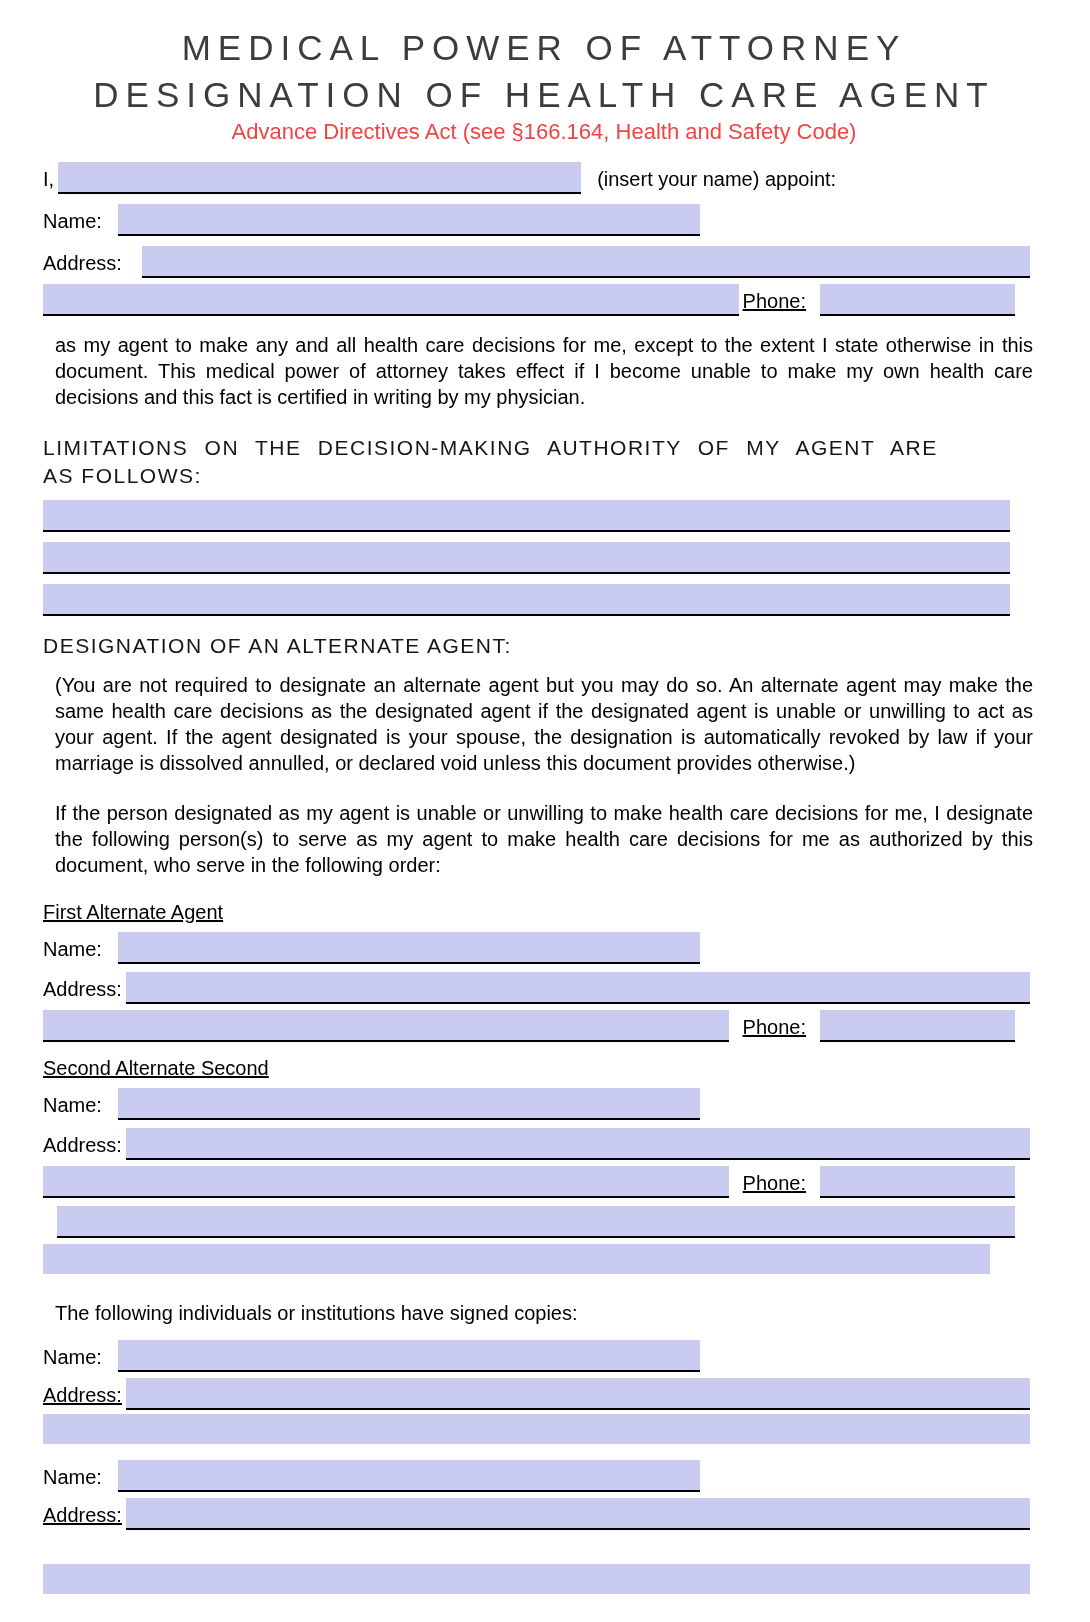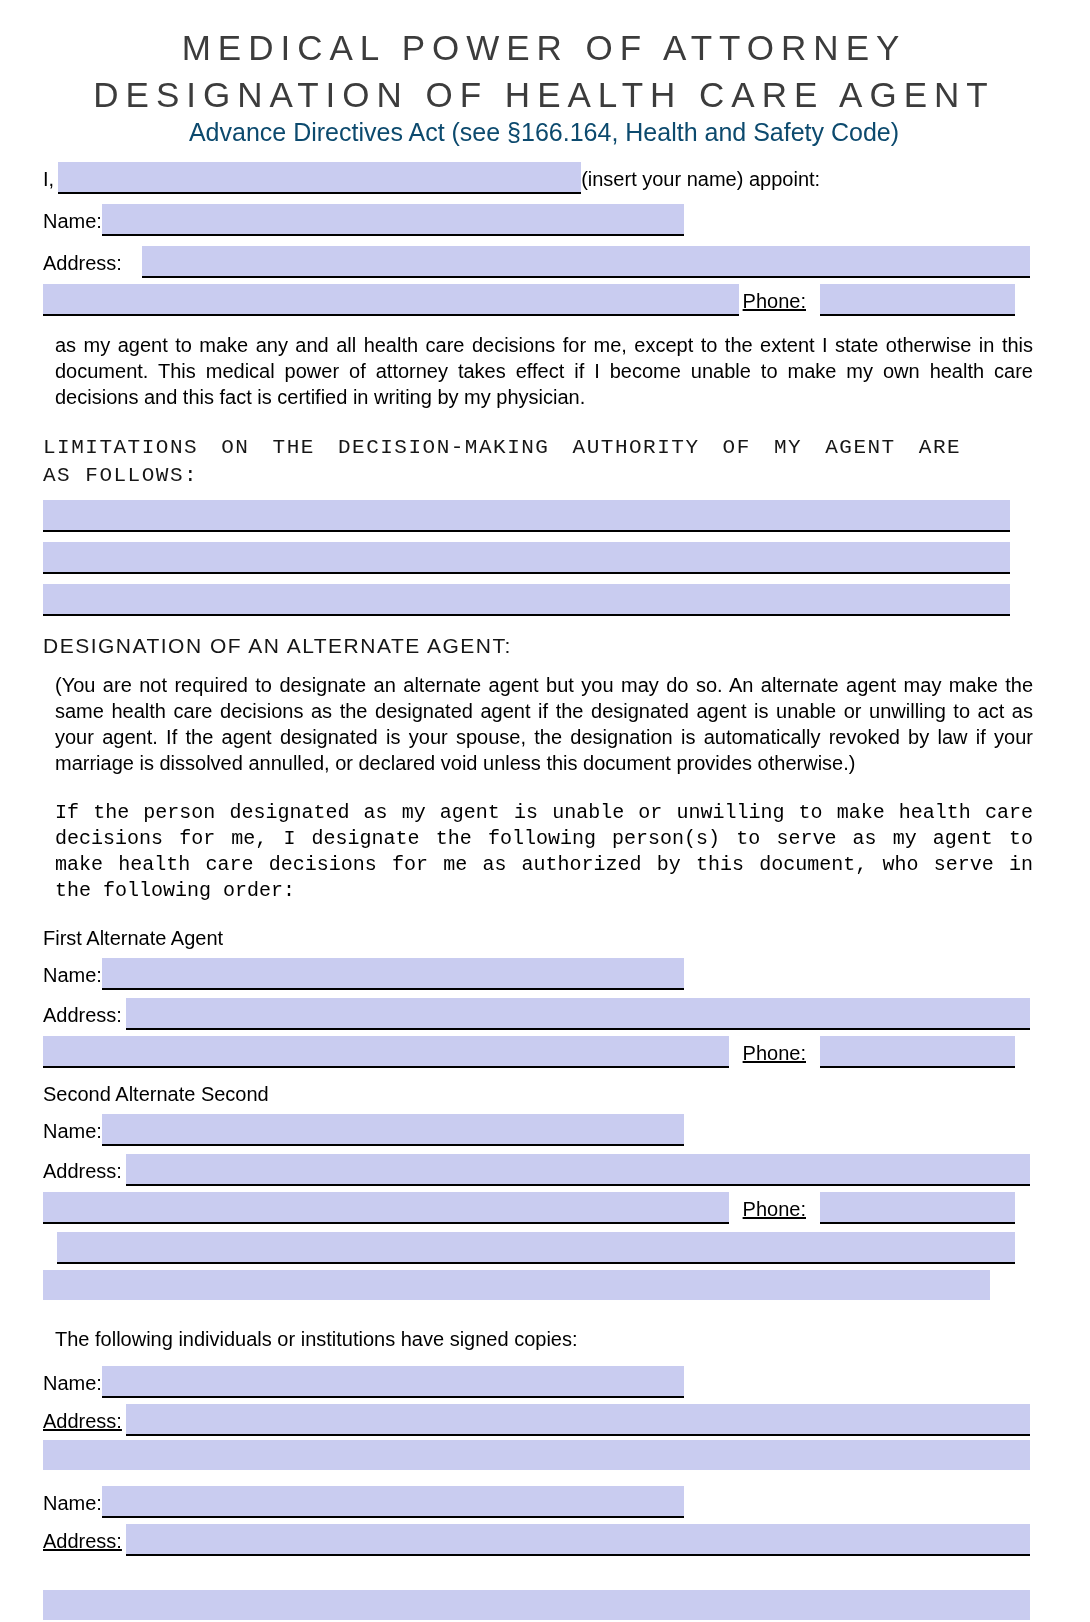--- a/index.html
+++ b/index.html
@@ -8,21 +8,21 @@
     width: 1090px; height: 1622px; overflow: hidden;
     background: #ffffff; color: #000;
     font-family: "Liberation Sans", sans-serif;
   }
   .page { padding: 24px 45px 8px 43px; }
 
   .title {
     text-align: center; font-size: 35px; font-weight: 400;
     letter-spacing: 7px; line-height: 47px; color: var(--title-ink, #3c3c3c);
   }
-  .subtitle { text-align: center; font-size: 25px; line-height: 28px; color: #0c4a6e; }
+  .subtitle { text-align: center; font-size: 22px; line-height: 28px; color: #ef4444; }
 
   .row { display: flex; align-items: flex-end; font-size: 20px; }
   .lbl { white-space: nowrap; padding-bottom: 3px; line-height: 24px; }
 
   .field {
     display: inline-block; height: 32px;
     background: var(--field-fill, #c9ccf0);
     border-bottom: 2px solid #000;
   }
   .f-principal { width: 523px; }
@@ -31,34 +31,34 @@
   .f-phone { width: 195px; }
 
   .blank { display: block; width: 967px; height: 32px; }
   .band { display: block; height: 30px; border-bottom: none; }
   .band-kept { width: 947px; }
   .band-copies { width: 987px; }
 
   .para { font-size: 20px; line-height: 26px; text-align: justify; margin: 12px; }
   .heading { font-size: 21px; letter-spacing: 1.5px; line-height: 28px; color: #161616; }
   .spread { word-spacing: 9px; }
-  .sub-heading { font-size: 20px; line-height: 24px; }
+  .sub-heading { font-size: 20px; line-height: 24px; text-decoration: underline; }
 
   .gap-s { margin-left: 4px; }
   .gap-m { margin-left: 14px; }
-  .gap-l { }
+  .gap-l { margin-left: 16px; }
   .gap-xl { margin-left: 20px; }
   .mr-15 { margin-right: 15px; }
   .mr-30 { margin-right: 30px; }
 
   .mt-4 { margin-top: 4px; }  .mt-6 { margin-top: 6px; text-decoration: underline; }
   .mt-8 { margin-top: 8px; }  .mt-10 { margin-top: 10px; }
   .mt-14 { margin-top: 14px; } .mt-16 { margin-top: 16px; }
   .mt-20 { margin-top: 16px; } .mt-22 { margin-top: 22px; }
-  .mt-24 { margin-top: 24px; font-family: Liberation Mono, monospace; } .mt-26 { margin-top: 26px; }
+  .mt-24 { margin-top: 24px; } .mt-26 { margin-top: 26px; }
   .mt-34 { margin-top: 34px; }
 </style>
 </head>
 <body>
 
 <div class="page">
 
   <div class="title">MEDICAL POWER OF ATTORNEY</div>
   <div class="title">DESIGNATION OF HEALTH CARE AGENT</div>
   <div class="subtitle">Advance Directives Act (see §166.164, Health and Safety Code)</div>

